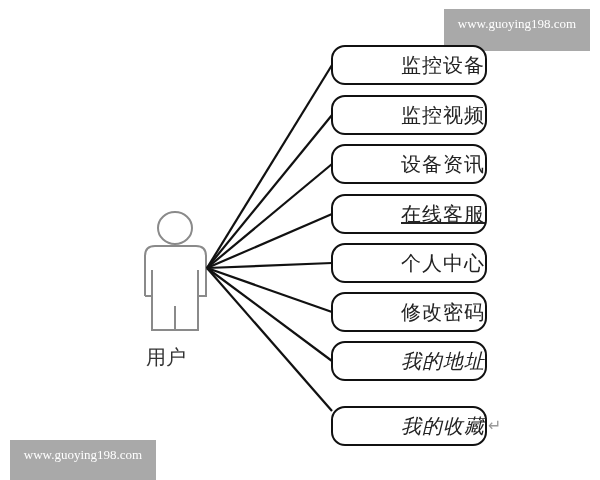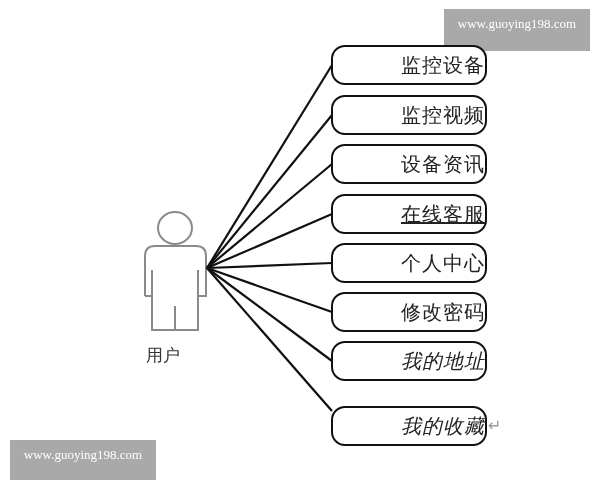--- a/index.html
+++ b/index.html
@@ -2,21 +2,21 @@
 <html><head>
 <meta charset="utf-8">
 <style>
   html, body { margin: 0; padding: 0; background: #ffffff; }
   body { width: 600px; height: 480px; position: relative; overflow: hidden; font-family: "DejaVu Sans", "Liberation Sans", sans-serif; }
   .wm { position: absolute; background: #a9a9a9; color: #ffffff; font-size: 13px; line-height: 30px; height: 42px; text-align: center; font-family: Liberation Serif, serif; }
   #wm-top { left: 444px; top: 9px; width: 146px; }
   #wm-bottom { left: 10px; top: 440px; width: 146px; }
   svg.diagram { position: absolute; left: 0; top: 0; }
   .box { position: absolute; left: 331px; width: 156px; height: 40px; border: 2px solid #111; border-radius: 14px; box-sizing: border-box; background: #fff; display: flex; align-items: center; justify-content: flex-end; font-size: 20px; letter-spacing: 1px; color: #222; }
-  .user-label { position: absolute; left: 146px; top: 344px; font-size: 17px; color: #333; }
+  .user-label { position: absolute; left: 146px; top: 344px; font-size: 20px; color: #333; }
   .return-mark { position: absolute; left: 488px; top: 416px; font-size: 16px; color: #999; }
 </style>
 </head>
 <body>
 
 <div class="wm" id="wm-top">www.guoying198.com</div>
 <div class="wm" id="wm-bottom">www.guoying198.com</div>
 
 <svg class="diagram" width="600" height="480">
   <g fill="none" stroke="#8a8a8a" stroke-width="2">

